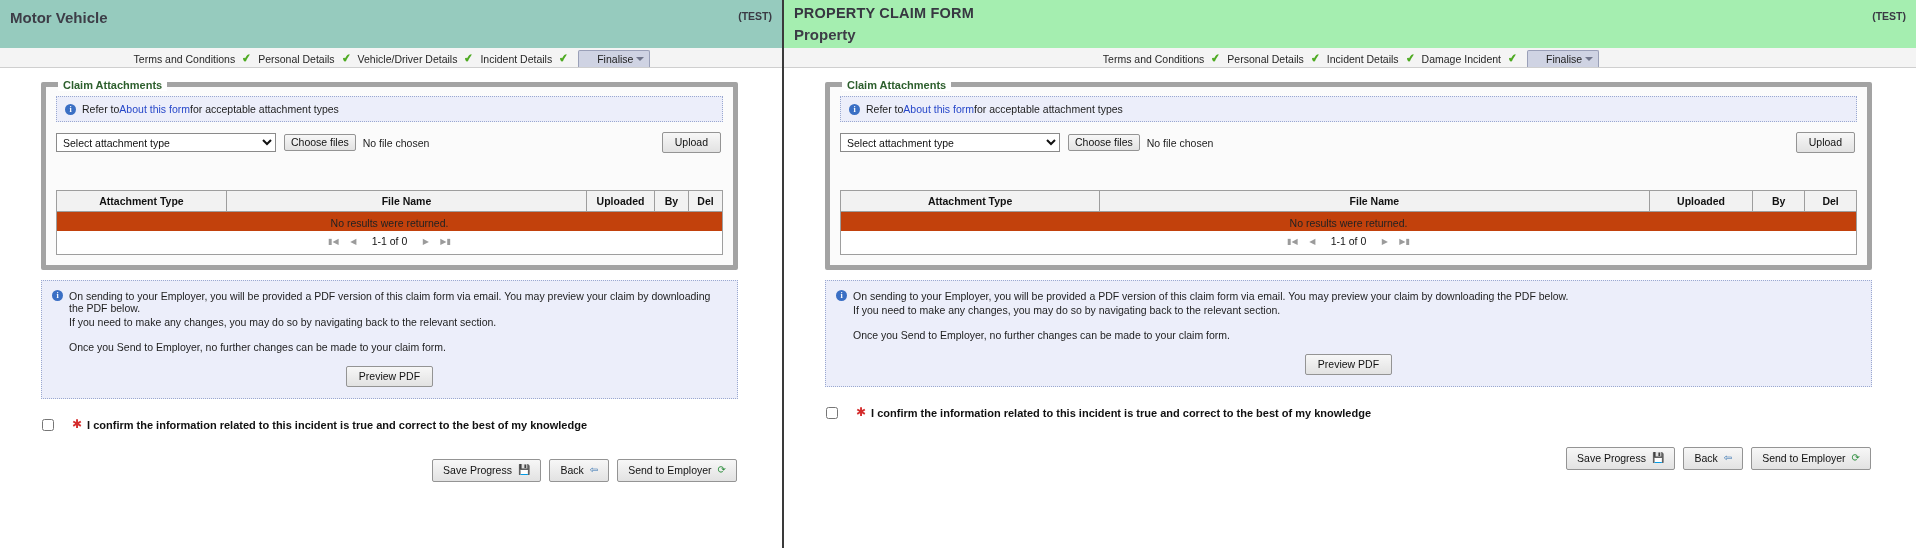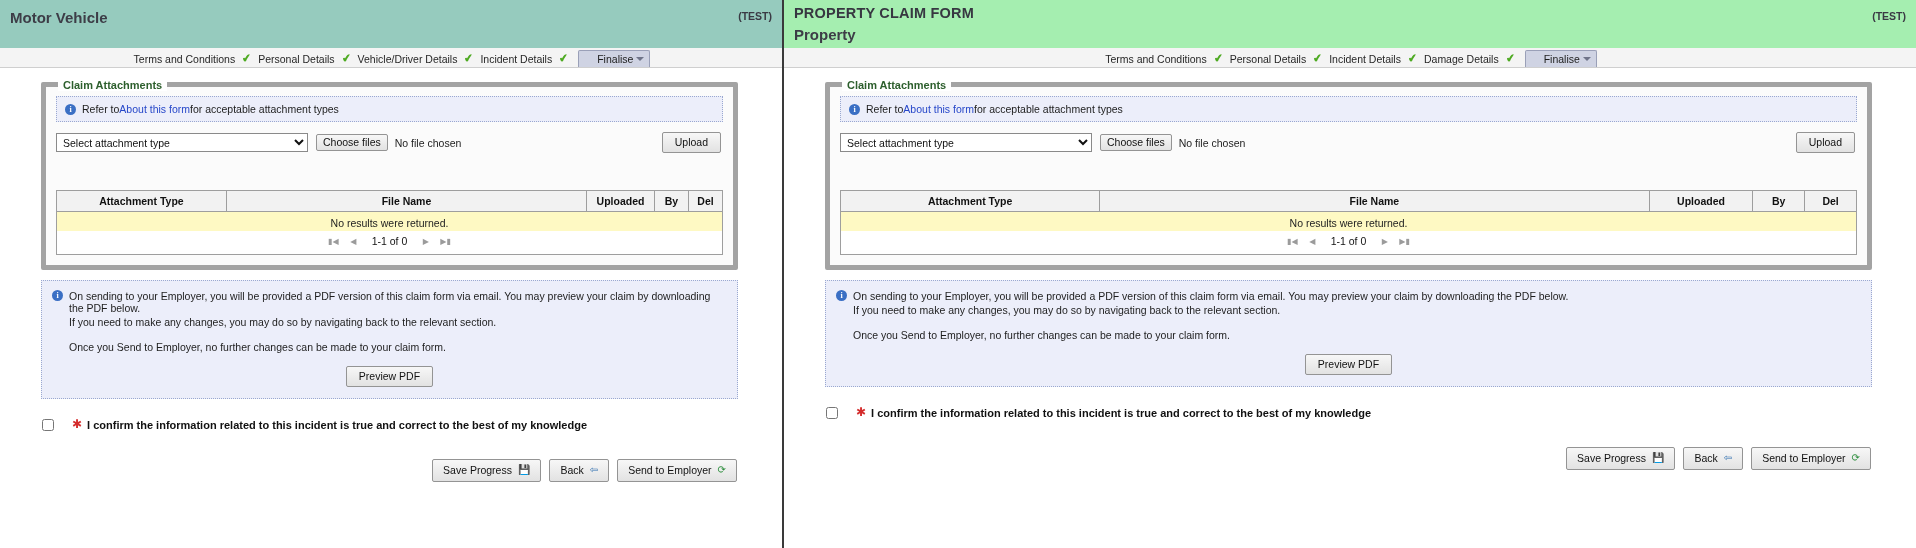--- a/index.html
+++ b/index.html
@@ -158,21 +158,21 @@
   .infostrip a { color: #2647c9; text-decoration: none; }
 
   
   .uploadrow {
     display: flex;
     align-items: center;
     margin-bottom: 9px;
     position: relative;
   }
   select.attach-select {
-    width: 252px;
+    width: 220px;
     height: 19px;
     font-size: 10.5px;
     font-family: "Liberation Sans", sans-serif;
     border: 1px solid #8a8a8a;
     background: #ffffff;
     color: #111;
     padding: 0 2px;
   }
   .filewrap {
     display: flex;
@@ -198,21 +198,21 @@
   .upload-btn {
     position: absolute;
     right: 2px;
     padding: 3px 12px;
   }
 
   
   table.grid {
     width: 100%;
     border-collapse: collapse;
-    background: #fef9c3;
+    background: #c2410c;
     font-size: 10.5px;
     margin-top: 38px;
   }
   table.grid th {
     border: 1px solid #9e9e9e;
     background: #f2f2f2;
     font-weight: bold;
     font-size: 10.5px;
     color: #111;
     padding: 4px 3px;
@@ -431,21 +431,21 @@
     </div>
 
     <div class="stepbar">
       <div class="inner">
         <span class="step link">Terms and Conditions</span>
         <span class="tick">✔</span>
         <span class="step link">Personal Details</span>
         <span class="tick">✔</span>
         <span class="step link">Incident Details</span>
         <span class="tick">✔</span>
-        <span class="step link">Damage Details</span>
+        <span class="step link">Damage Incident</span>
         <span class="tick">✔</span>
         <span class="step current">Finalise</span>
       </div>
     </div>
 
     <div class="body">
 
       <div class="fieldset">
         <div class="legend">Claim Attachments</div>
 

